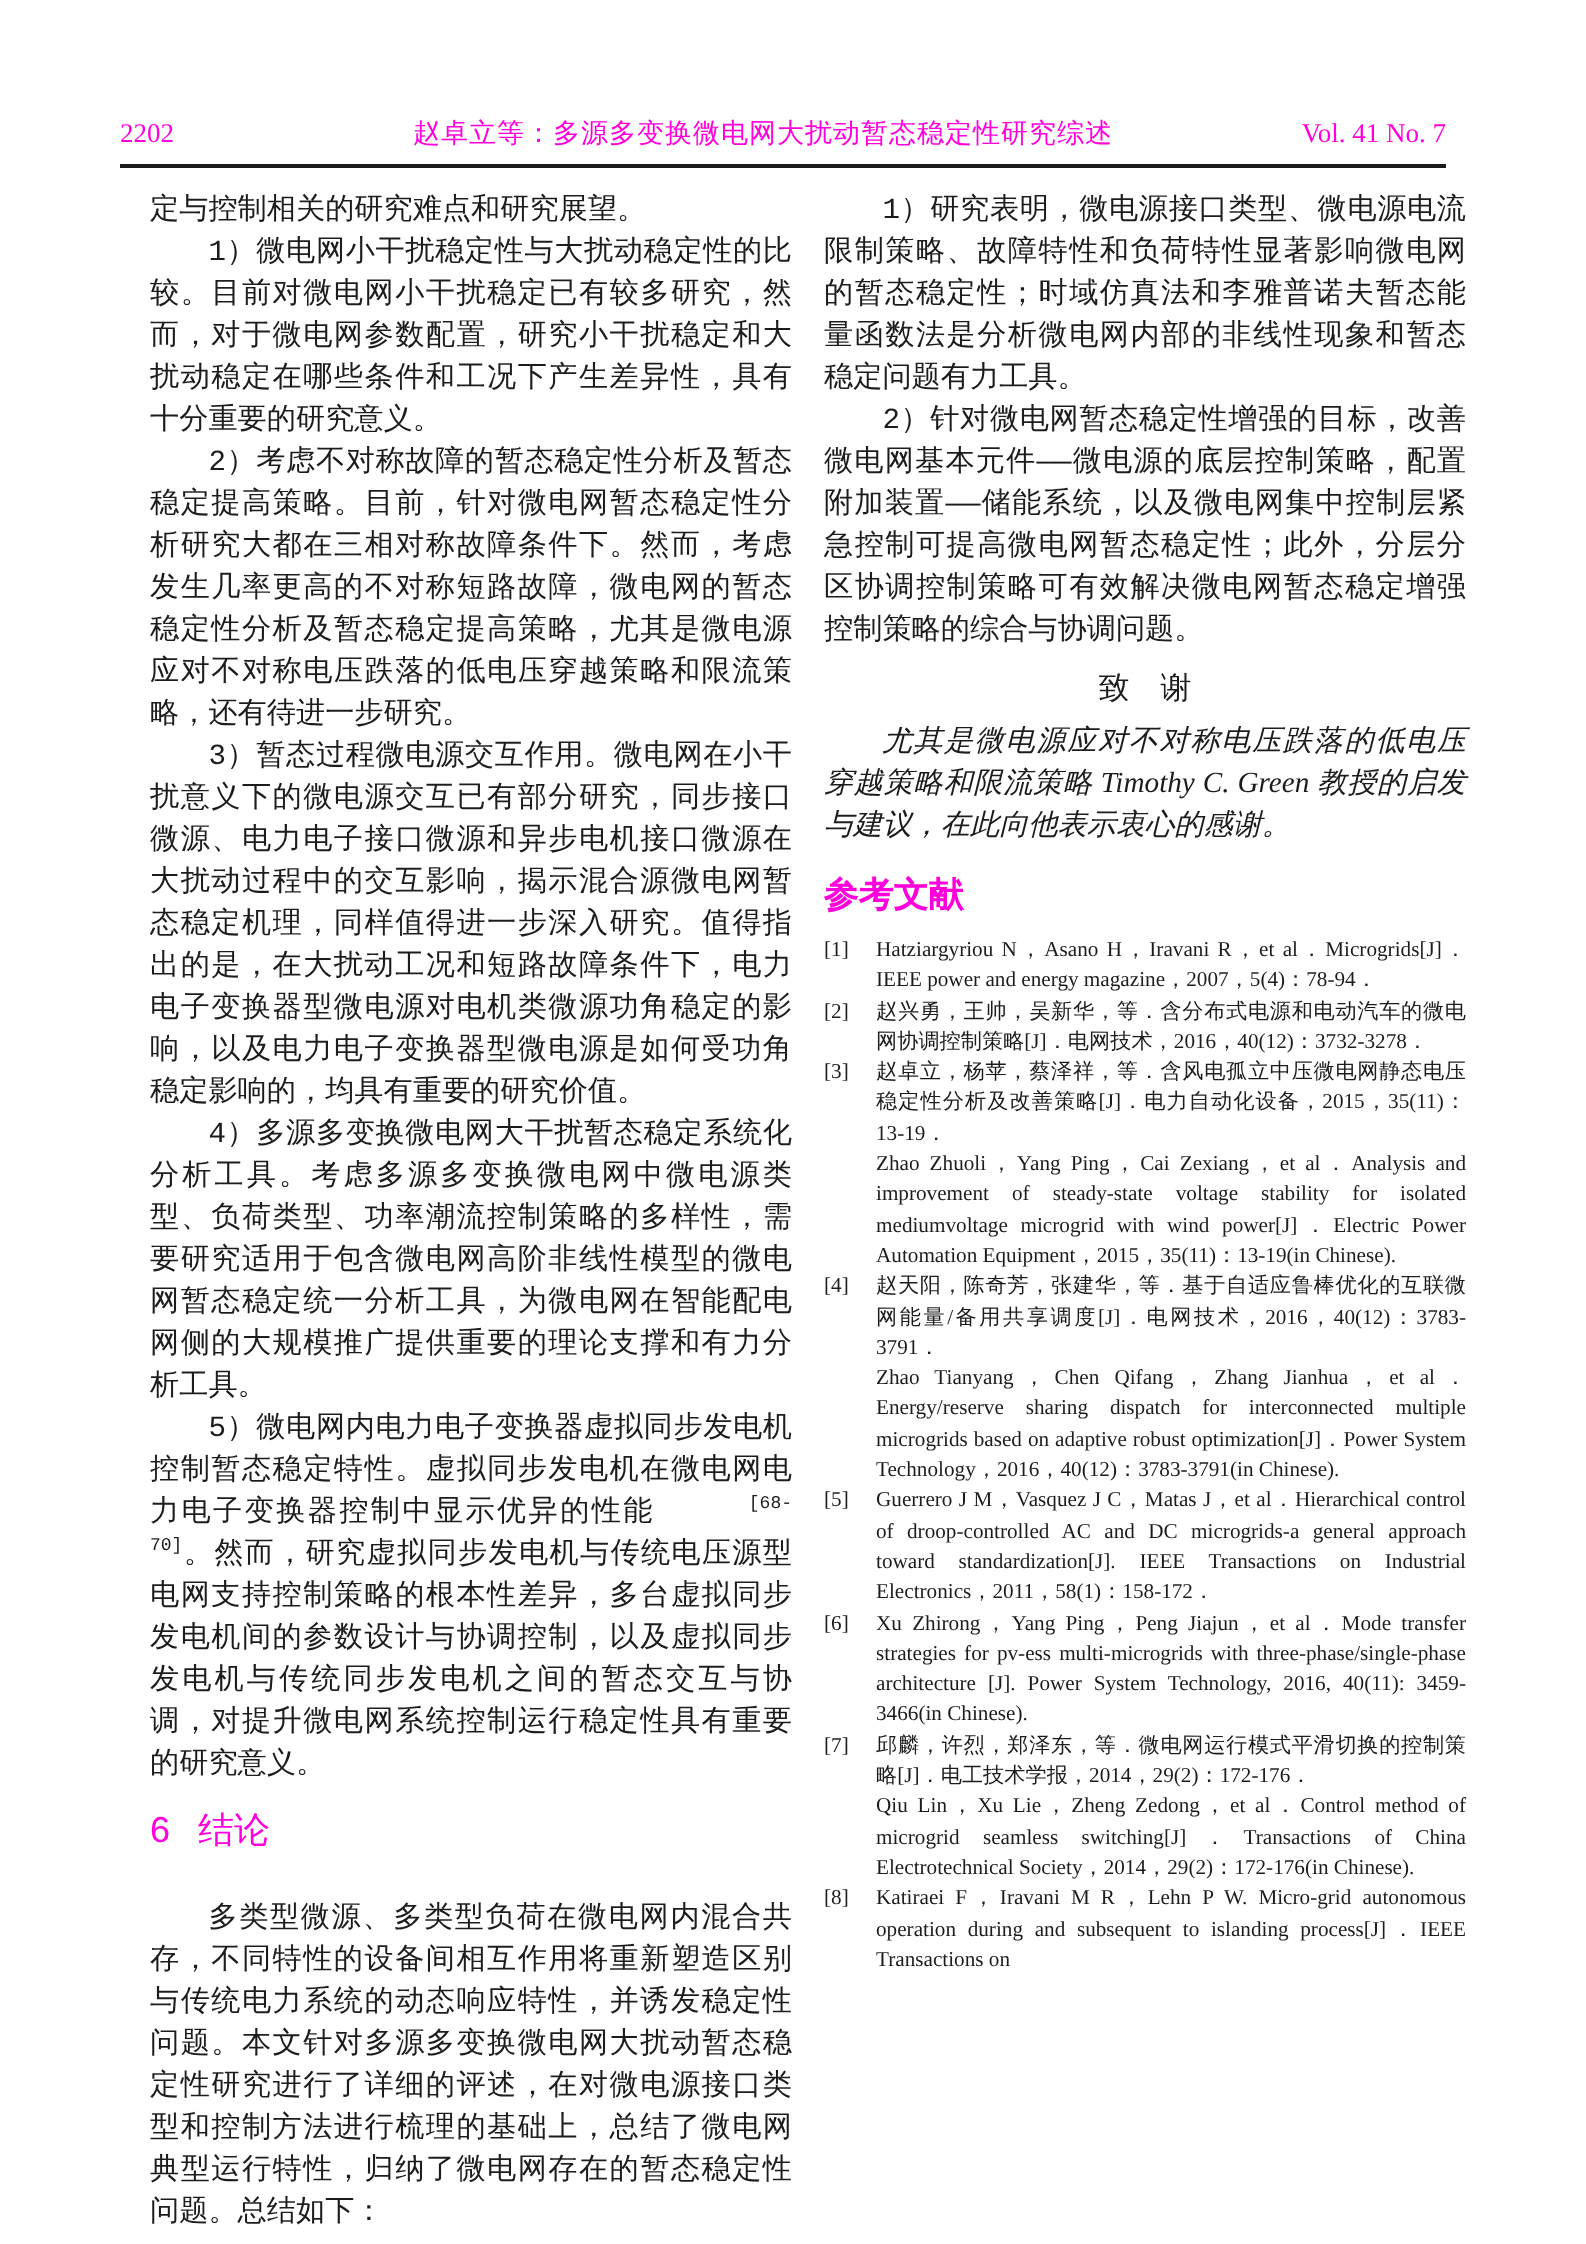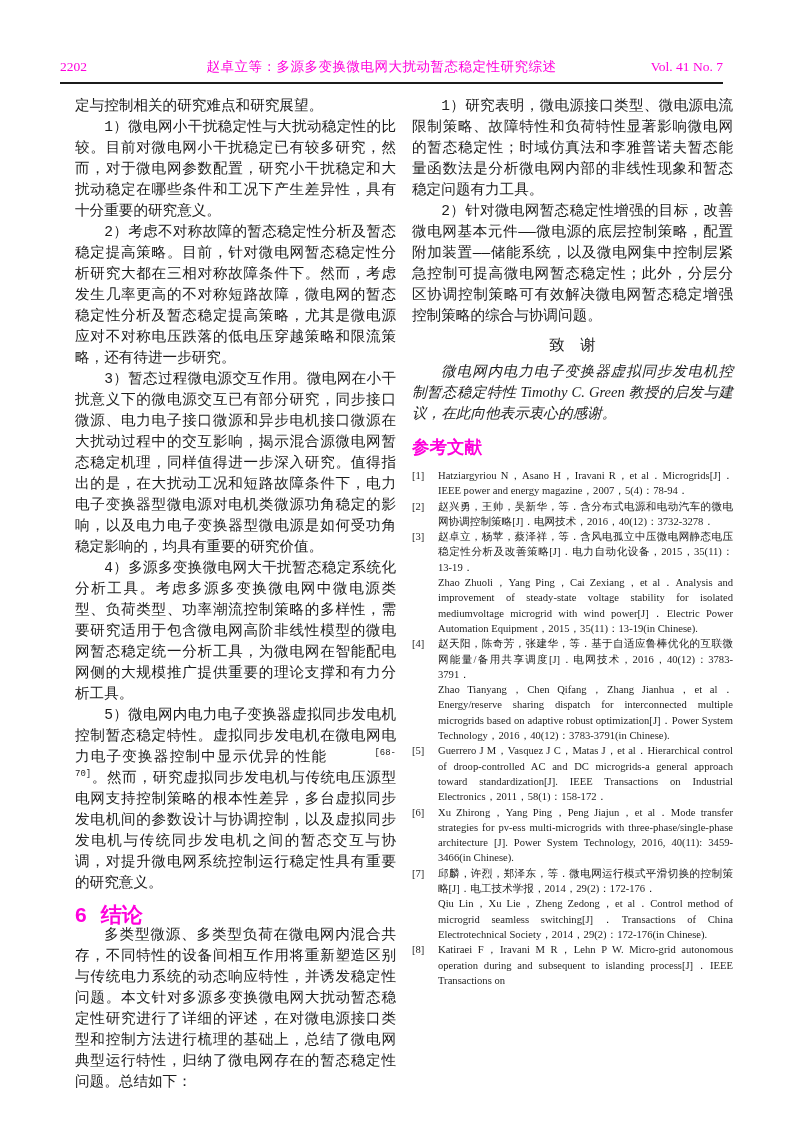--- a/index.html
+++ b/index.html
@@ -39,23 +39,23 @@
     line-height:21px;
     text-align:justify;
     text-indent:2em;
     font-family:Liberation Mono, monospace;
   }
   .para.noindent{text-indent:0;}
   sup.cite{font-size:9px;line-height:0;padding-left:47px;}
   
   .sec-heading{
     font-family:"Liberation Sans","DejaVu Sans",sans-serif;
-    font-weight:bold;
-    font-size:21px;
-    margin:11px 0 0 0;
+    font-weight:normal;
+    font-size:18px;
+    margin:11px 0 25px 0;
     line-height:20px;
   }
   .sec-num{margin-right:14px;}
   .ack-heading{
     text-align:center;
     font-weight:normal;
     font-size:15.5px;
     margin:7px 0 5px 0;
     line-height:22px;
   }
@@ -110,21 +110,21 @@
       <h2 class="sec-heading accent" style="color: rgb(255, 0, 220);"><span class="sec-num">6</span><span>结论</span></h2>
 
       <p class="para">多类型微源、多类型负荷在微电网内混合共存，不同特性的设备间相互作用将重新塑造区别与传统电力系统的动态响应特性，并诱发稳定性问题。本文针对多源多变换微电网大扰动暂态稳定性研究进行了详细的评述，在对微电源接口类型和控制方法进行梳理的基础上，总结了微电网典型运行特性，归纳了微电网存在的暂态稳定性问题。总结如下：</p>
     </div>
 
     <div class="col">
       <p class="para">1）研究表明，微电源接口类型、微电源电流限制策略、故障特性和负荷特性显著影响微电网的暂态稳定性；时域仿真法和李雅普诺夫暂态能量函数法是分析微电网内部的非线性现象和暂态稳定问题有力工具。</p>
       <p class="para">2）针对微电网暂态稳定性增强的目标，改善微电网基本元件——微电源的底层控制策略，配置附加装置——储能系统，以及微电网集中控制层紧急控制可提高微电网暂态稳定性；此外，分层分区协调控制策略可有效解决微电网暂态稳定增强控制策略的综合与协调问题。</p>
 
       <h3 class="ack-heading">致　谢</h3>
-      <p class="ack-text">微电网内电力电子变换器虚拟同步发电机控制暂态稳定特性 Timothy C. Green 教授的启发与建议，在此向他表示衷心的感谢。</p>
+      <p class="ack-text">尤其是微电源应对不对称电压跌落的低电压穿越策略和限流策略 Timothy C. Green 教授的启发与建议，在此向他表示衷心的感谢。</p>
 
       <h2 class="refs-heading accent" style="color: rgb(255, 0, 220);">参考文献</h2>
 
       <div class="ref">
         <span class="ref-num">[1]</span>
         <div class="ref-body"><span>Hatziargyriou N，Asano H，Iravani R，et al．Microgrids[J]．IEEE power and energy magazine，2007，5(4)：78-94．</span></div>
       </div>
       <div class="ref">
         <span class="ref-num">[2]</span>
         <div class="ref-body"><span>赵兴勇，王帅，吴新华，等．含分布式电源和电动汽车的微电网协调控制策略[J]．电网技术，2016，40(12)：3732-3278．</span></div>

